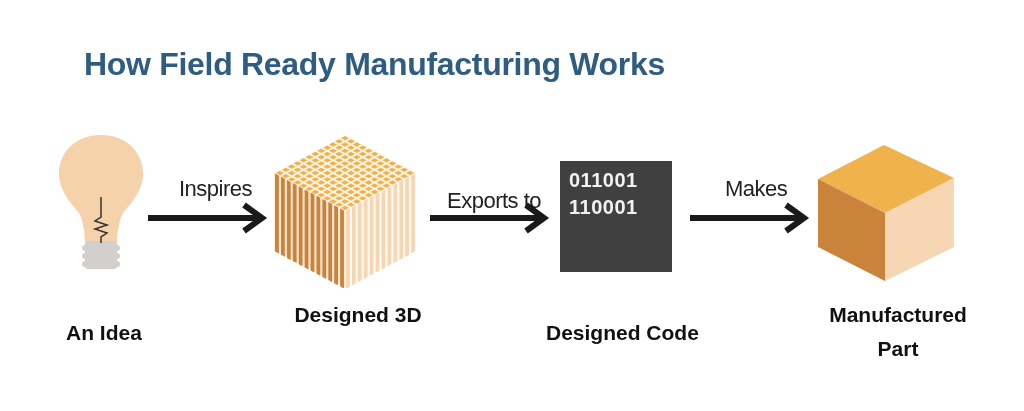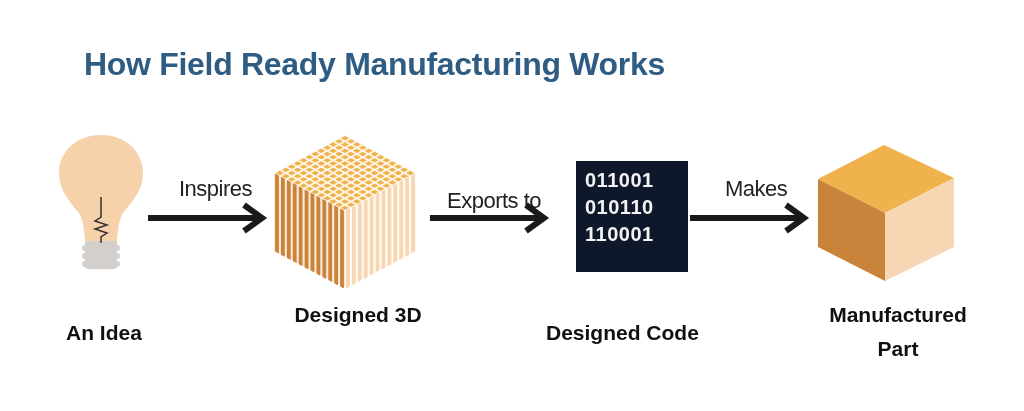--- a/index.html
+++ b/index.html
@@ -215,23 +215,22 @@
     <polygon points="135.23166666666665,45.763333333333335 139.01833333333332,43.736666666666665 139.01833333333332,121.73666666666666 135.23166666666665,123.76333333333334" fill="#f6d6b3"></polygon>
     <polygon points="141.1483333333333,42.596666666666664 144.935,40.57 144.935,118.57 141.1483333333333,120.59666666666666" fill="#f6d6b3"></polygon>
   </svg>
 
 <div class="arrow-label" style="left:433px;top:188px;">Exports to</div>
 <svg class="abs arrow" style="left:430px;top:202px" width="122" height="32" viewBox="0 0 122 32">
   <line x1="0" y1="16" x2="112" y2="16" stroke="#1a1a1a" stroke-width="6"></line>
   <polyline points="96,3 114,16 96,29" fill="none" stroke="#1a1a1a" stroke-width="6" stroke-linejoin="miter"></polyline>
 </svg>
 
-<div class="code-box" style="background: #0f172a; margin-left: 16px;">
+<div class="code-box" style="background: #404040;">
   <span class="code-line">011001</span>
-  <span class="code-line">010110</span>
   <span class="code-line">110001</span>
 </div>
 
 <div class="arrow-label" style="left:711px;top:176px;">Makes</div>
 <svg class="abs arrow" style="left:690px;top:202px" width="122" height="32" viewBox="0 0 122 32">
   <line x1="0" y1="16" x2="112" y2="16" stroke="#1a1a1a" stroke-width="6"></line>
   <polyline points="96,3 114,16 96,29" fill="none" stroke="#1a1a1a" stroke-width="6" stroke-linejoin="miter"></polyline>
 </svg>
 
 <svg class="abs" style="left:815px;top:143px" width="145" height="140" viewBox="0 0 145 140">

